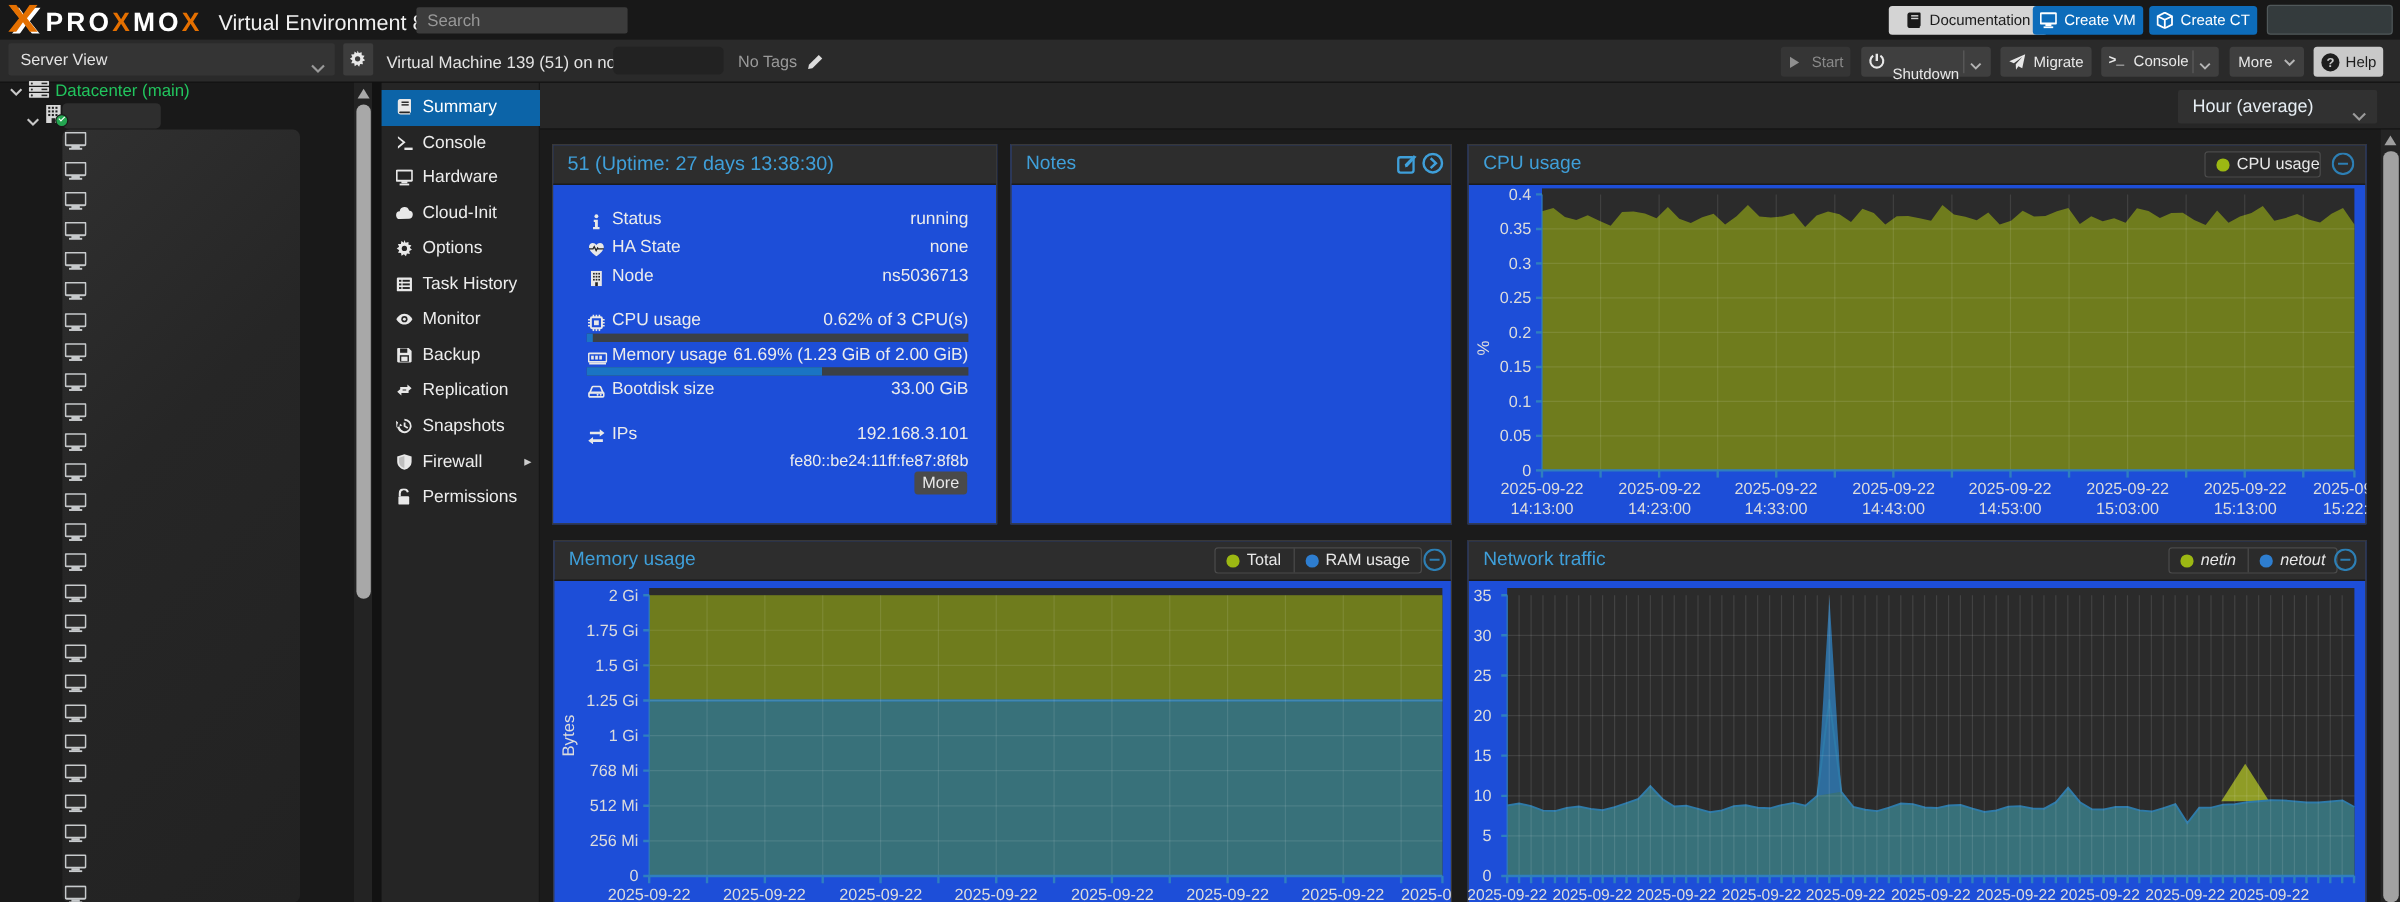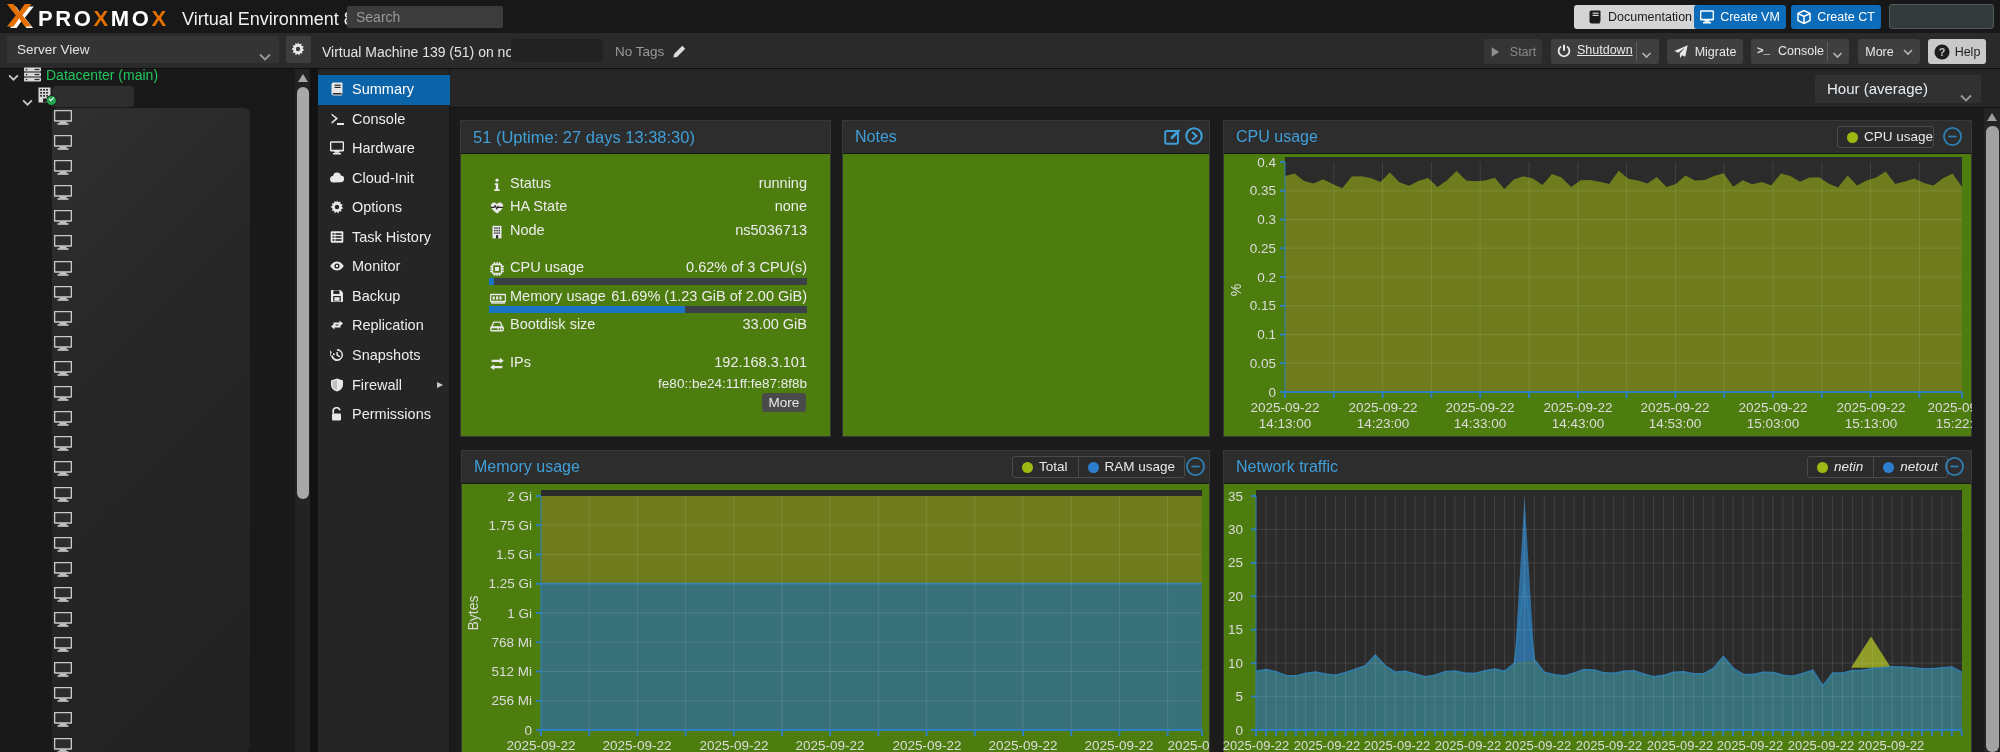--- a/index.html
+++ b/index.html
@@ -1,21 +1,21 @@
 <!DOCTYPE html>
 <html><head><meta charset="utf-8"><style>
 * { margin:0; padding:0; box-sizing:border-box; }
 html,body { width:2000px; height:752px; overflow:hidden; background:#1b1b1b;
   font-family:"Liberation Sans",sans-serif; color:#e8e8e8; }
 .abs { position:absolute; }
 .btn { position:absolute; height:25px; background:#3f3f3f; border-radius:3px; color:#e8e8e8;
   font-size:12.5px; display:flex; align-items:center; justify-content:center; gap:6px; }
 .tbtn { position:absolute; height:24px; border-radius:3px; font-size:12.5px;
   display:flex; align-items:center; justify-content:center; gap:6px; }
-.panel { position:absolute; background:#4d7c0f; border:1px solid #383838; }
+.panel { position:absolute; background:#1d4ed8; border:1px solid #383838; }
 .phead { height:33px; background:#2d2d2d; border-bottom:1px solid #161616; line-height:32px;
   padding-left:12px; color:#3f9fd9; font-size:16px; }
 .mitem { position:absolute; left:0; width:132px; height:29.5px; font-size:14.5px; color:#ededed; }
 .mitem.sel { background:#0c64a8; color:#fff; }
 .micon { position:absolute; left:11px; top:7px; width:16px; text-align:center; }
 .mlabel { position:absolute; left:34px; top:6px; }
 .marrow { position:absolute; right:7px; top:6px; color:#cccccc; font-size:12px; }
 .stlabel,.stvalue { font-size:14.5px; color:#ececec; white-space:nowrap; }
 .legend { position:absolute; top:6px; height:22px; background:#2b2b2b; border:1px solid #4b4b4b;
   border-radius:3px; font-size:13.5px; line-height:20px; color:#e8e8e8; display:flex; align-items:center; }
@@ -23,21 +23,21 @@
 </style></head>
 <body>
 
 <div class="abs" style="left:0;top:0;width:2000px;height:33px;background:#181818;"></div>
 <div class="abs" style="left:6px;top:4px;"><svg width="28" height="24" viewBox="0 0 28 24">
 <path d="M1 0h7l6 8.5L20 0h7L17.5 12 27 24h-7l-6-8.5L8 24H1l9.5-12z" fill="#ffffff" transform="translate(2.4,2.4) scale(0.94)"></path>
 <path d="M1 0h7l6 8.5L20 0h7L17.5 12 27 24h-7l-6-8.5L8 24H1l9.5-12z" fill="#E57000" transform="scale(0.94)"></path>
 </svg></div>
 <div class="abs" style="left:38px;top:6px;font-weight:bold;font-size:22px;letter-spacing:2.6px;color:#fff;">PRO<span style="color:#E57000">X</span>MO<span style="color:#E57000">X</span></div>
 <div class="abs" style="left:182px;top:9px;font-size:18px;color:#f0f0f0;">Virtual Environment 8.4.10</div>
-<div class="abs" style="left:347px;top:6px;width:156px;height:22px;background:#3c3c3c;border-radius:2px;font-size:14px;color:#989898;line-height:22px;padding-left:9px;">Search</div>
+<div class="abs" style="left:347px;top:6px;width:176px;height:22px;background:#3c3c3c;border-radius:2px;font-size:14px;color:#989898;line-height:22px;padding-left:9px;">Search</div>
 
 <div class="tbtn" style="left:1574px;top:5px;width:132px;background:#d4d4d4;color:#1a1a1a;">
     <svg width="14" height="14" viewBox="0 0 14 14">
       <path d="M3.2 0.5h8.3c0.6 0 1 0.4 1 1v9.6c0 0.4-0.2 0.7-0.6 0.9 0 0-0.4 0.6 0 1.4h-8c-1.5 0-2.4-0.8-2.4-2V2.5c0-1.2 0.9-2 1.7-2z" fill="#1a1a1a"></path>
       <rect x="4.6" y="2.6" width="6" height="1.2" fill="#d4d4d4"></rect>
       <rect x="4.6" y="4.8" width="6" height="1.2" fill="#d4d4d4"></rect>
     </svg>
     <span>Documentation</span>
   </div>
 <div class="tbtn" style="left:1694px;top:5px;width:92px;background:#0d6cba;color:#fff;">
@@ -80,21 +80,21 @@
     <svg width="11" height="12" viewBox="0 0 13 13">
       <path d="M2 1l9 5.5L2 12z" fill="#8f8f8f"></path>
     </svg>
     <span>Start</span>
   </div>
 <div class="btn" style="left:1551px;top:39px;width:108px;">
   <span style="position:absolute;left:6px;top:5px;"><svg width="14" height="14" viewBox="0 0 14 14">
         <path d="M7 0.8v6" stroke="#e8e8e8" stroke-width="2" fill="none"></path>
         <path d="M4 2.4a5.4 5.4 0 1 0 6 0" stroke="#e8e8e8" stroke-width="1.8" fill="none"></path>
       </svg></span>
-  <span style="position:absolute;left:26px;top:4px;text-decoration:underline;">Shutdown</span>
+  <span style="position:absolute;left:26px;top:16px;">Shutdown</span>
   <span style="position:absolute;left:85px;top:3px;height:19px;border-left:1px solid #5c5c5c;"></span>
   <span style="position:absolute;left:90px;top:9px;"><svg width="11" height="8" viewBox="0 0 10 8">
         <path d="M1 2l4 4 4-4" fill="none" stroke="#b5b5b5" stroke-width="1.6"></path>
       </svg></span>
   </div>
 <div class="btn" style="left:1667px;top:39px;width:76px;gap:7px;">
     <svg width="14" height="14" viewBox="0 0 14 14">
       <path d="M13.7 0.3L0.4 6l3.8 1.8 7-5.4-5.4 6.2 0.2 4.6 2-3 3.2 1.6z" fill="#e8e8e8"></path>
     </svg>
     <span>Migrate</span>

